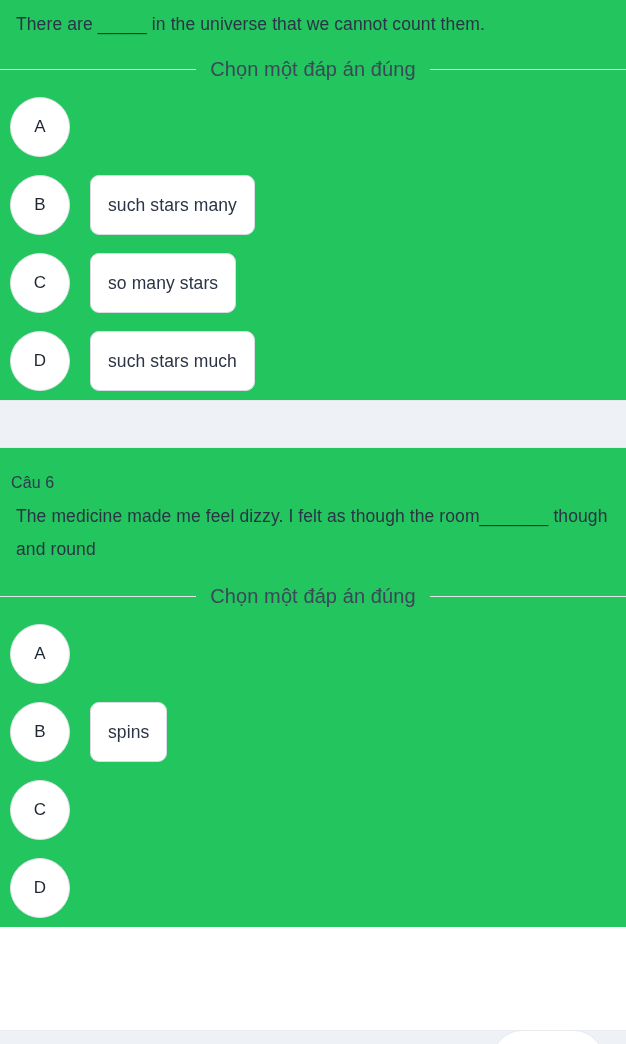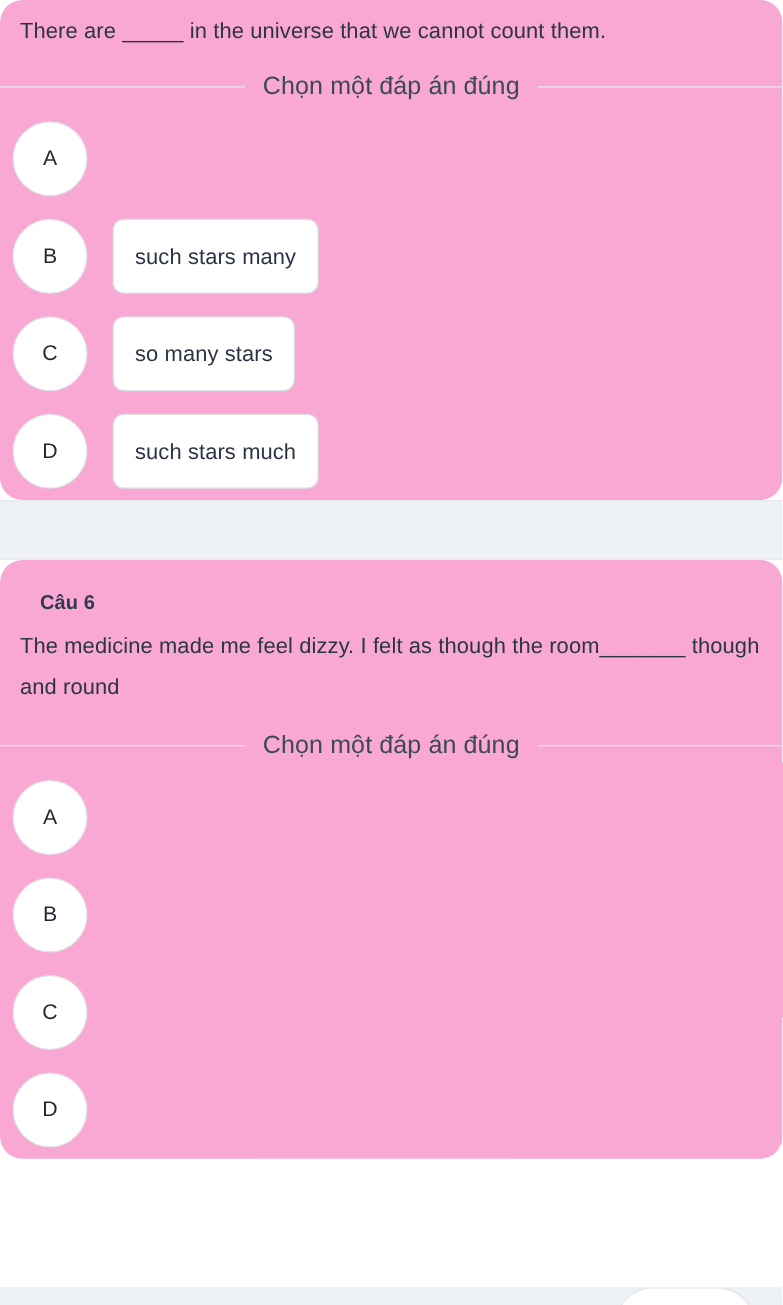--- a/index.html
+++ b/index.html
@@ -13,27 +13,27 @@
   }
 
   #page {
     position: relative;
     width: 626px;
     height: 1044px;
     background: #ffffff;
   }
 
   
-  .question-block { background: #f9a8d4; border-radius: 18px; }
+  .question-block { background: #22c55e; }
 
   .q-label {
     font-size: 16px;
-    font-weight: bold;
+    font-weight: normal;
     color: #2e3a4d;
-    padding: 0 32px;
+    padding: 0 11px;
     line-height: 26px;
     letter-spacing: .1px;
   }
 
   .q-text {
     font-size: 17.5px;
     color: #2b3445;
     padding: 0 16px;
     line-height: 33px;
     letter-spacing: .1px;
@@ -183,20 +183,21 @@
     </div>
 
     <div class="options">
 
       <div class="option-row" style="height:79px;">
         <div class="letter-circle">A</div>
       </div>
 
       <div class="option-row" style="height:78px;">
         <div class="letter-circle">B</div>
+        <div class="answer-box">spins</div>
       </div>
 
       <div class="option-row" style="height:78px;">
         <div class="letter-circle">C</div>
       </div>
 
       <div class="option-row" style="height:78px;">
         <div class="letter-circle">D</div>
       </div>
 

